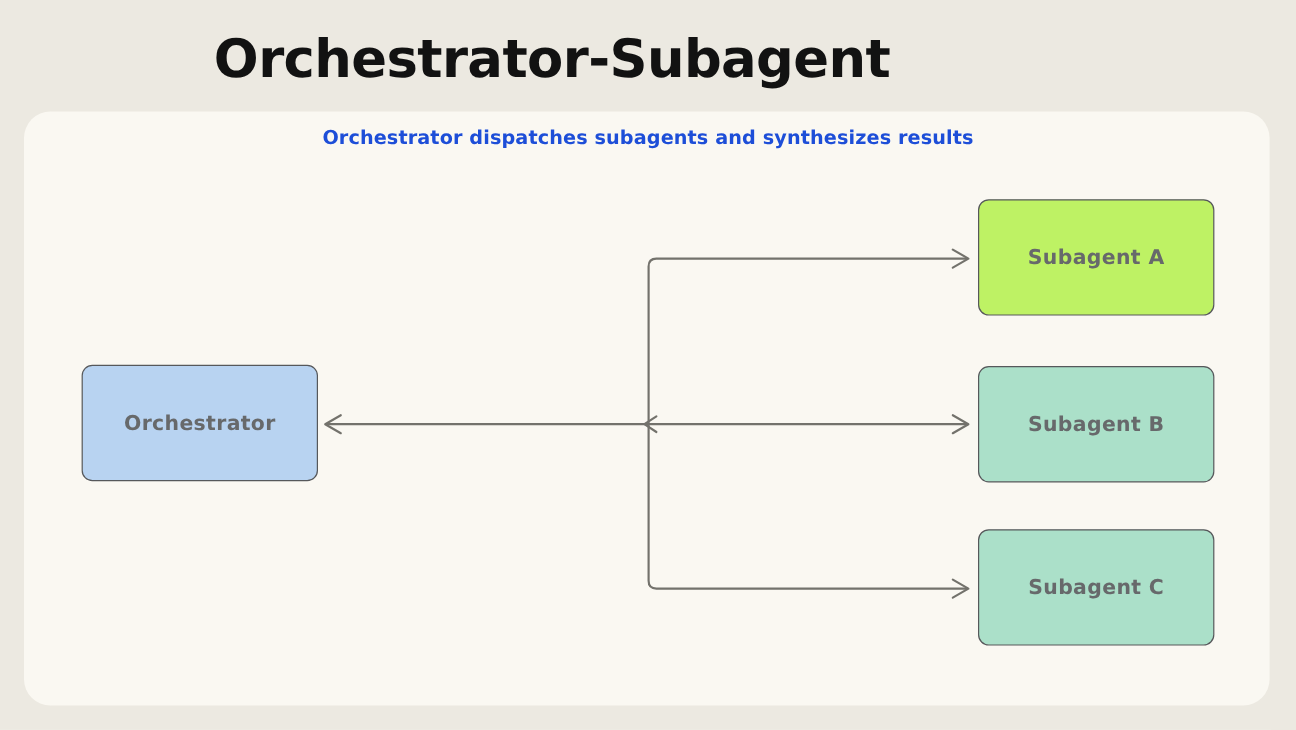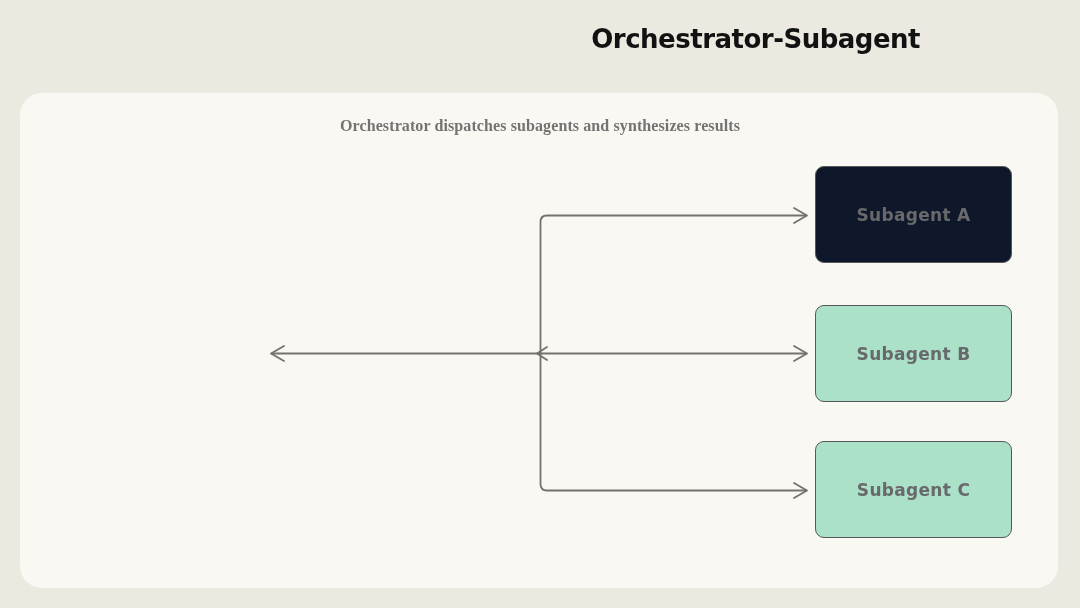--- a/index.html
+++ b/index.html
@@ -14,46 +14,45 @@
     height: 608px;
     background: #ECE9E1;
     overflow: hidden;
   }
   .page-title {
     position: absolute;
     left: 0;
     top: 24px;
     width: 920px;
     margin: 0;
-    text-align: right;
-    font-size: 26px;
+    text-align: center;
+    font-size: 44px;
     font-weight: 700;
     letter-spacing: -0.5px;
     color: #121212;
   }
   .panel {
     position: absolute;
     left: 20px;
     top: 93px;
     width: 1038px;
     height: 495px;
     background: #FAF8F2;
     border-radius: 22px;
   }
   .subtitle {
     position: absolute;
     left: 0;
-    top: 117px;
+    top: 105px;
     width: 1080px;
     text-align: center;
     font-size: 16px;
     font-weight: 700;
     letter-spacing: 0.1px;
-    color: #737373;
-    font-family: Liberation Serif, serif;
+    color: #1d4ed8;
   }
   .connectors {
     position: absolute;
     left: 0;
     top: 0;
     width: 1080px;
     height: 608px;
   }
   .node {
     position: absolute;
@@ -66,21 +65,21 @@
     align-items: center;
     justify-content: center;
   }
   .node-label {
     font-size: 17px;
     font-weight: 700;
     letter-spacing: 0.3px;
     color: #67696B;
   }
   .node-orchestrator { left: 68px;  top: 304px; background: #B8D3F1; }
-  .node-subagent-a   { left: 815px; top: 166px; background: #0f172a; }
+  .node-subagent-a   { left: 815px; top: 166px; background: #bef264; }
   .node-subagent-b   { left: 815px; top: 305px; background: #ABE0C9; }
   .node-subagent-c   { left: 815px; top: 441px; background: #ABE0C9; }
 </style>
 </head>
 <body>
 
 <div class="canvas">
 
   <h1 class="page-title">Orchestrator-Subagent</h1>
 
@@ -100,20 +99,23 @@
       <path d="M 794 346 L 807 353.5 L 794 361"></path>
 
       <path d="M 540.5 353.5 V 222 Q 540.5 215.5 547 215.5 H 806"></path>
       <path d="M 794 208 L 807 215.5 L 794 223"></path>
 
       <path d="M 540.5 353.5 V 484 Q 540.5 490.5 547 490.5 H 806"></path>
       <path d="M 794 483 L 807 490.5 L 794 498"></path>
     </g>
   </svg>
 
+  <div class="node node-orchestrator">
+    <span class="node-label">Orchestrator</span>
+  </div>
 
   <div class="node node-subagent-a">
     <span class="node-label">Subagent A</span>
   </div>
 
   <div class="node node-subagent-c">
     <span class="node-label">Subagent C</span>
   </div>
 
   <div class="node node-subagent-b">

